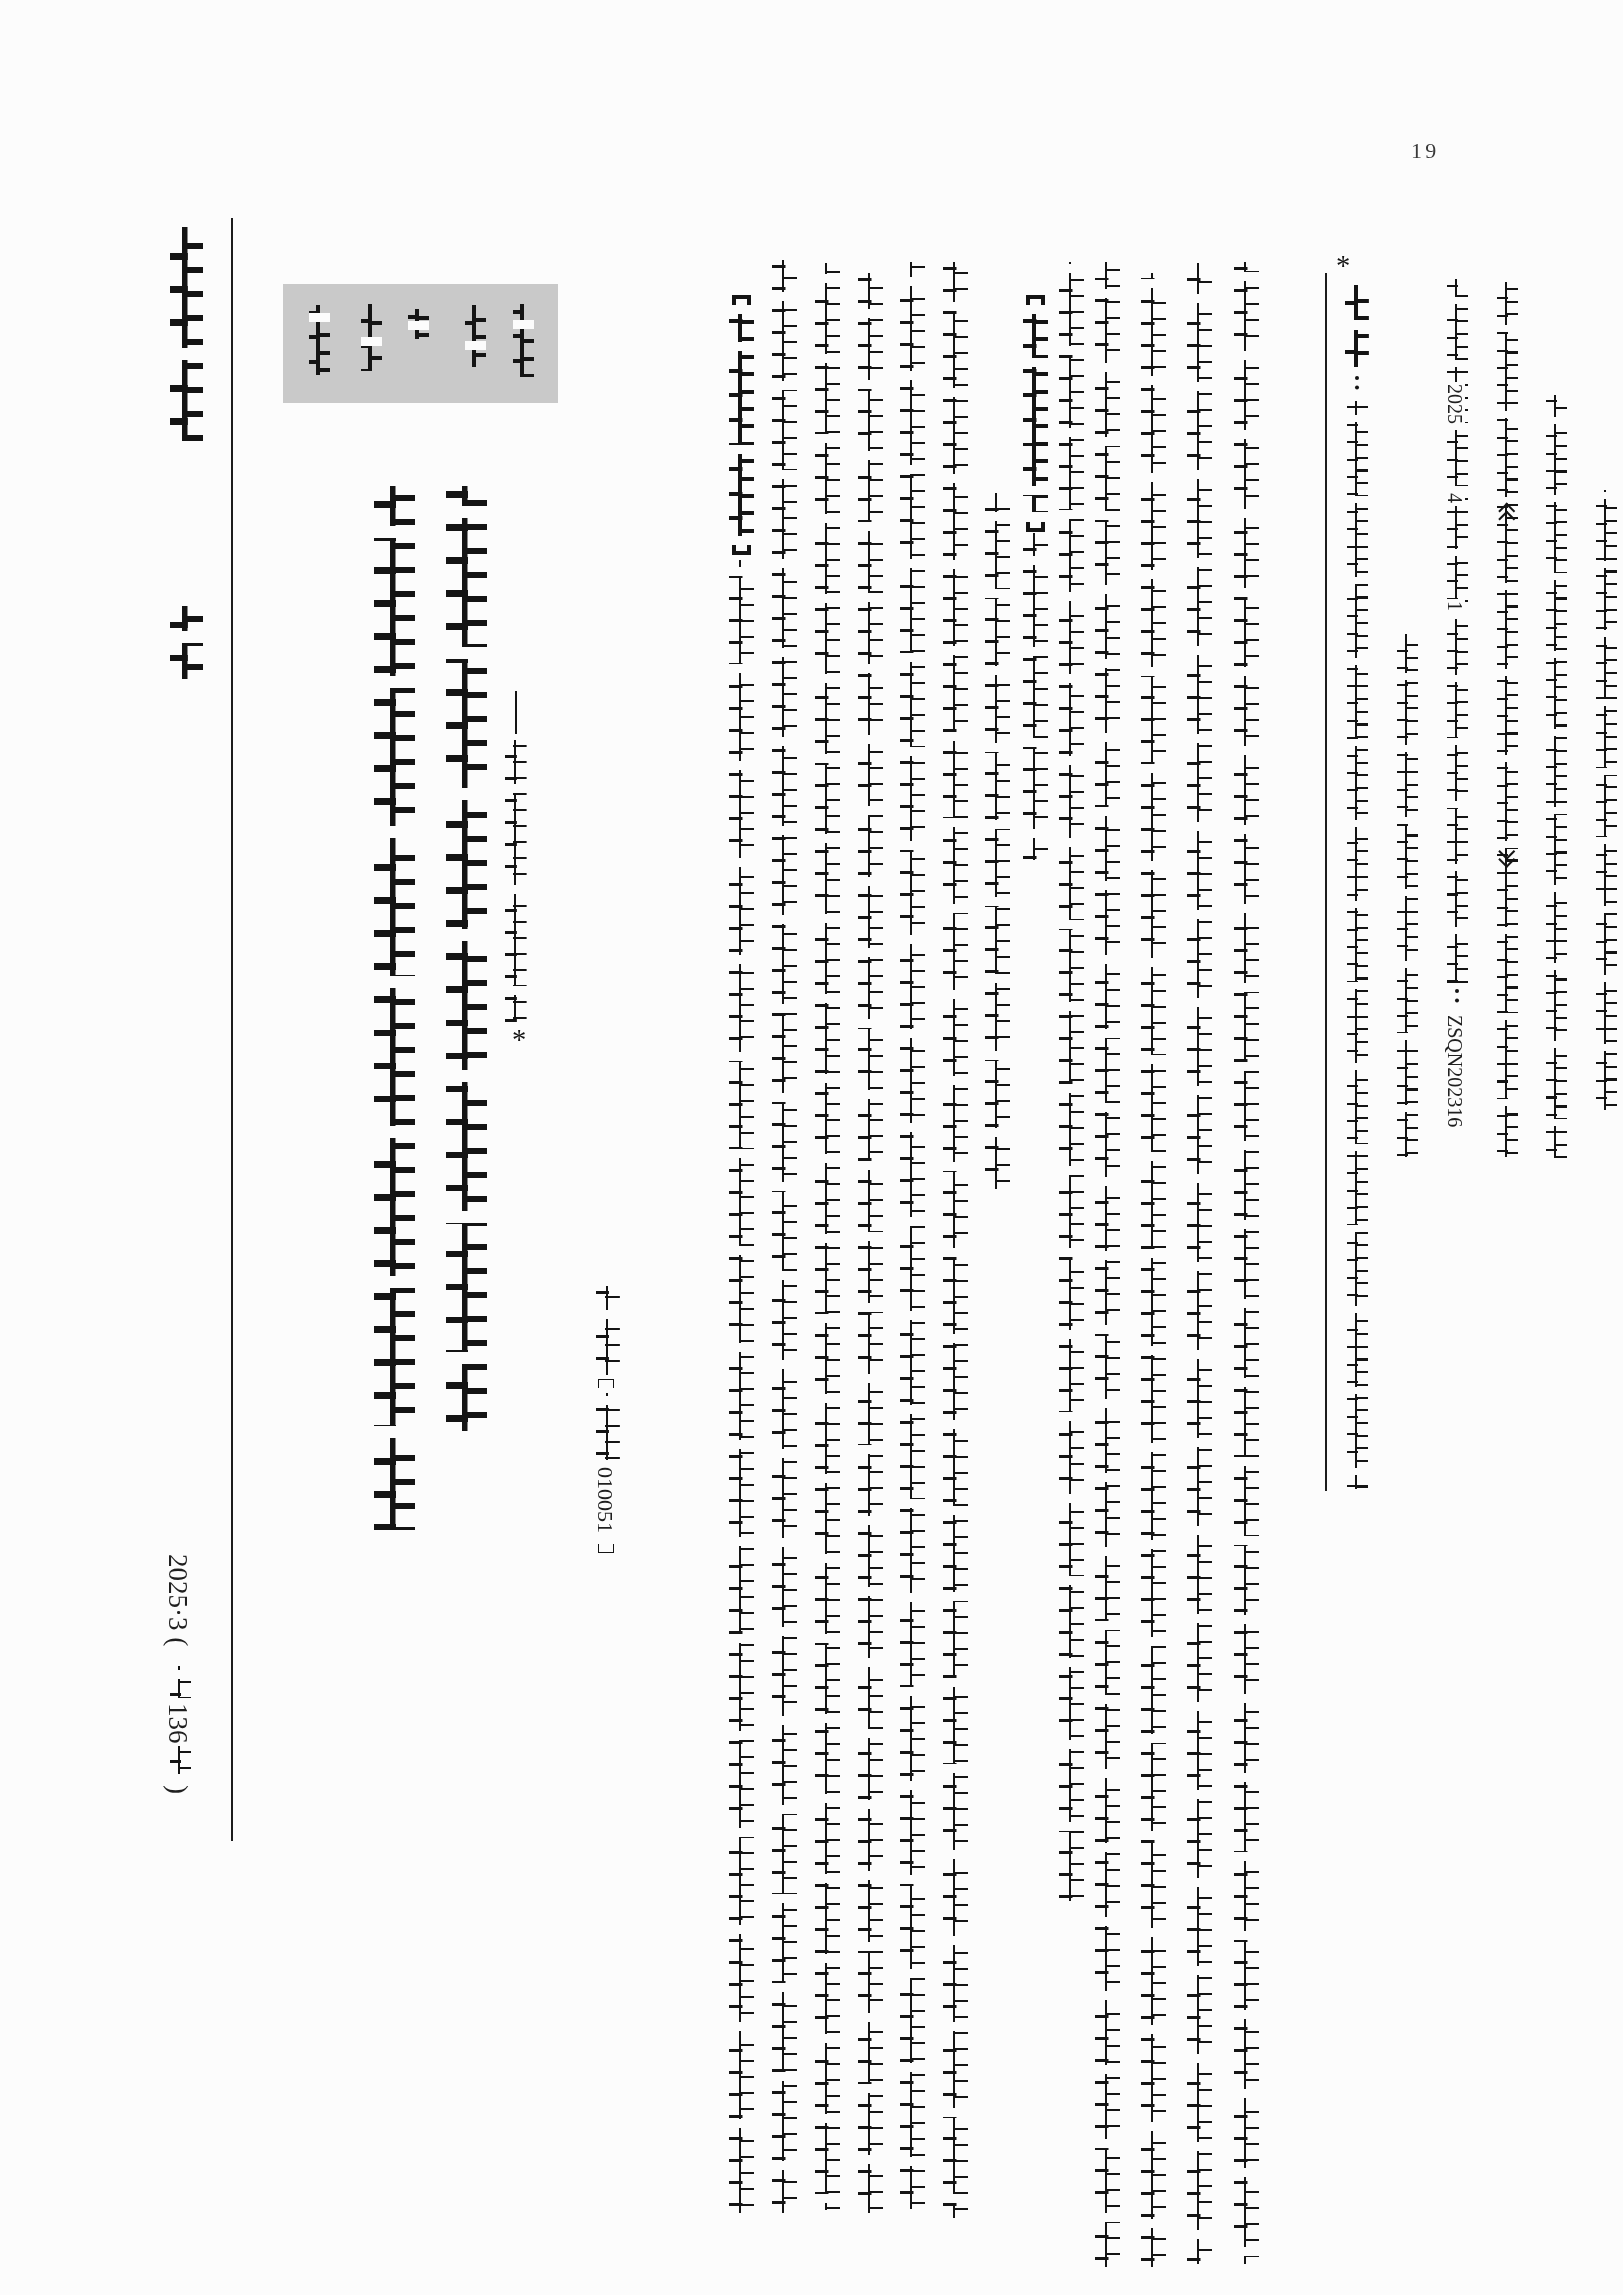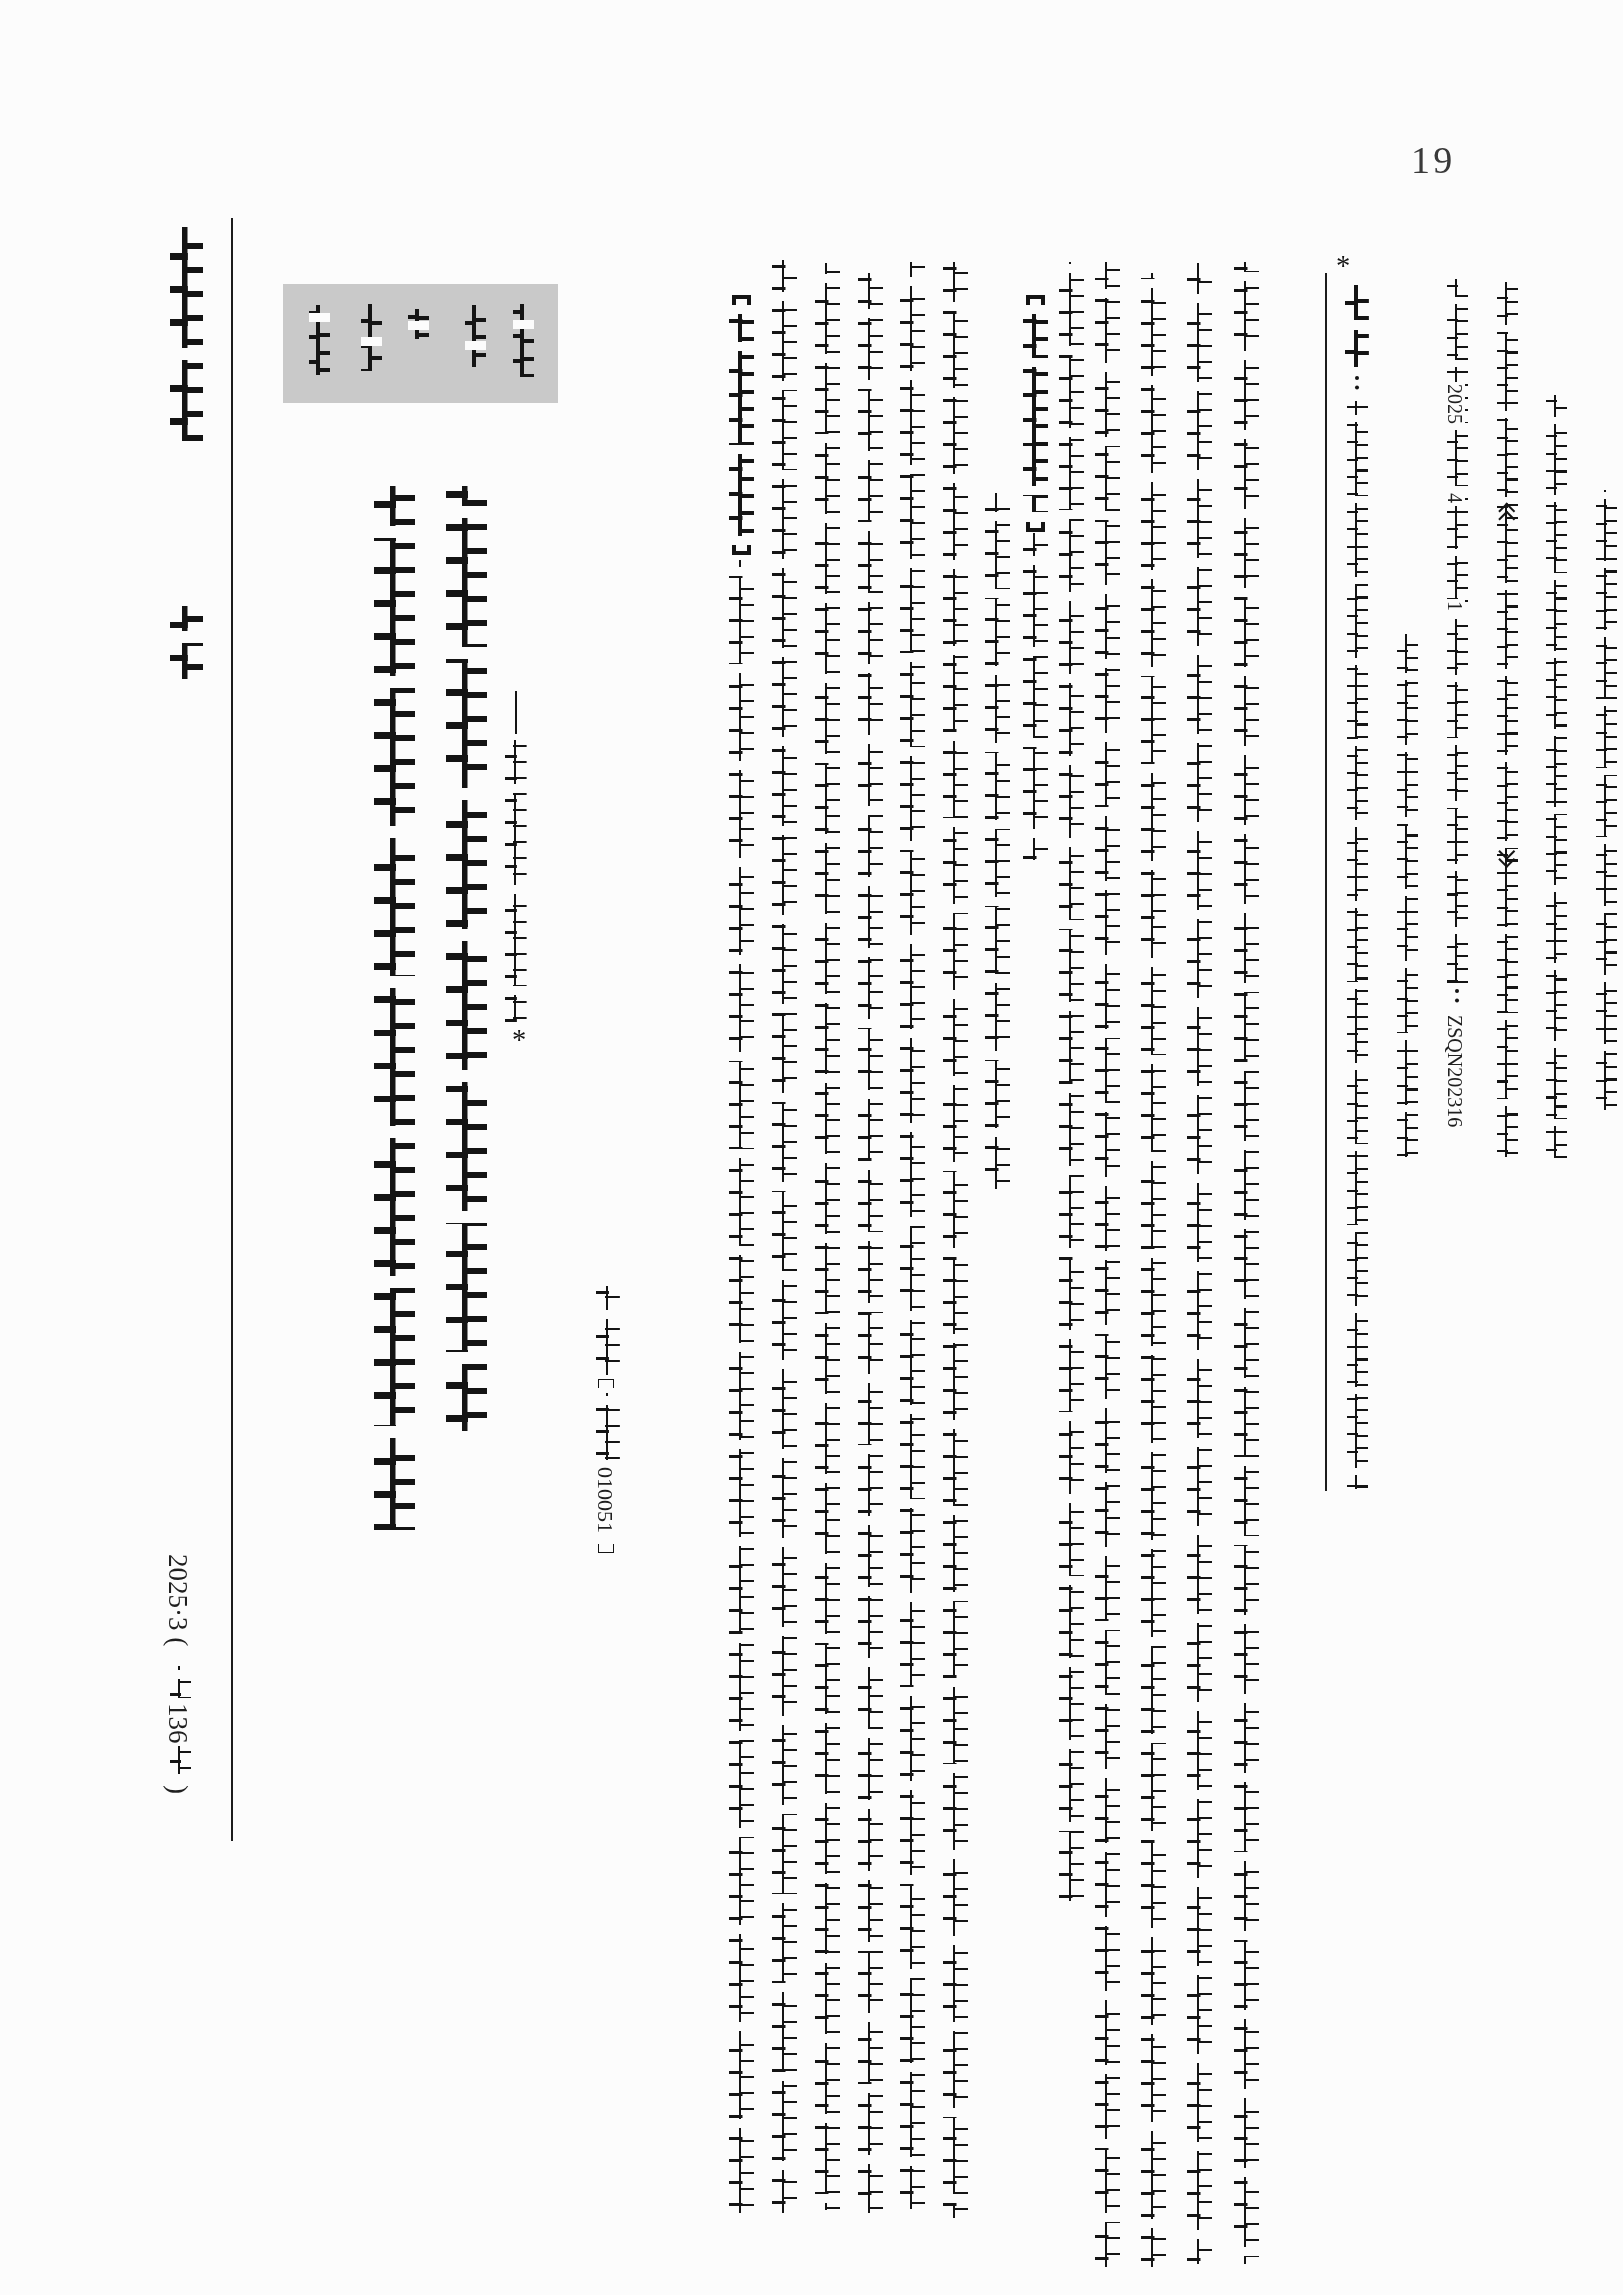--- a/index.html
+++ b/index.html
@@ -15,21 +15,21 @@
       repeating-linear-gradient(180deg,currentColor 0 var(--t),transparent var(--t) var(--pr)),
       linear-gradient(currentColor,currentColor);
     background-size:100% 100%,54% 100%,62% 100%,var(--s) 100%;
     background-position:0 var(--og,0px),0 var(--o1,0px),100% var(--o2,4.8px),44% 0;
   }
   .w-sm   {--t:2px;--s:2px;--g:7.1px ;--pl:17.4px;--pr:12.7px;}
   .w-reg  {--t:2.4px  ;--s:2.4px  ;--g:8.7px;--pl:22px;--pr:16px;}
   .w-bold {--t:4px  ;--s:4px  ;--g:9.5px;--pl:24.6px;--pr:17.4px;}
   .w-heavy{--t:6.3px  ;--s:5.5px  ;--g:12px;--pl:33px;--pr:24px;}
 
-  .pagenum{position:absolute;left:1411px;top:138px;font-size:38px;letter-spacing:3.2px;color:#3a3a3a;}
+  .pagenum{position:absolute;left:1411px;top:138px;font-size:22px;letter-spacing:3.2px;color:#3a3a3a;}
 
   .graybox{position:absolute;}
 
   .rule{position:absolute;background:#1c1c1c;}
 
   .embed{
     position:absolute;background:#fcfcfc;writing-mode:vertical-lr;text-orientation:sideways;
     line-height:1;color:#1f1f1f;padding:2.4px 0;font-family:"Liberation Serif",serif;white-space:nowrap;
   }
 

